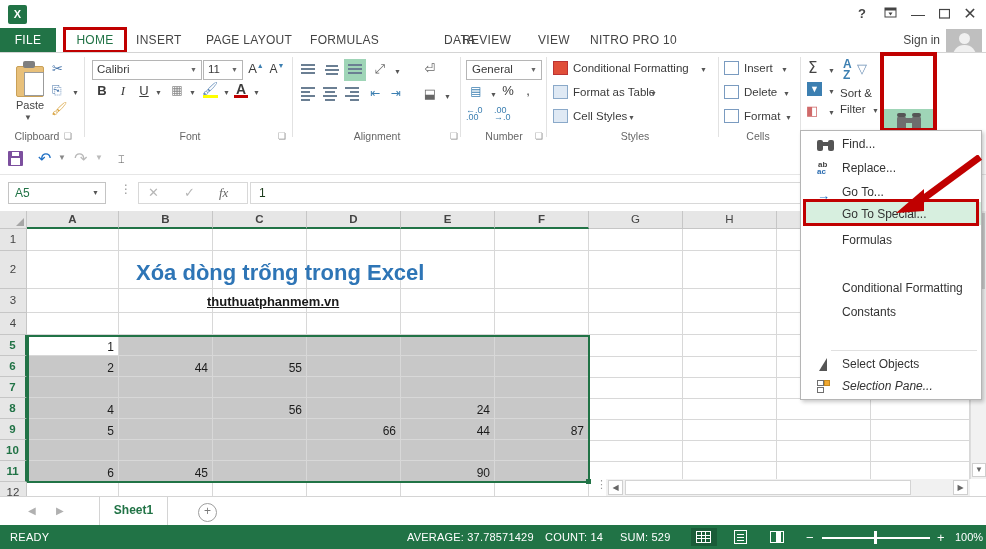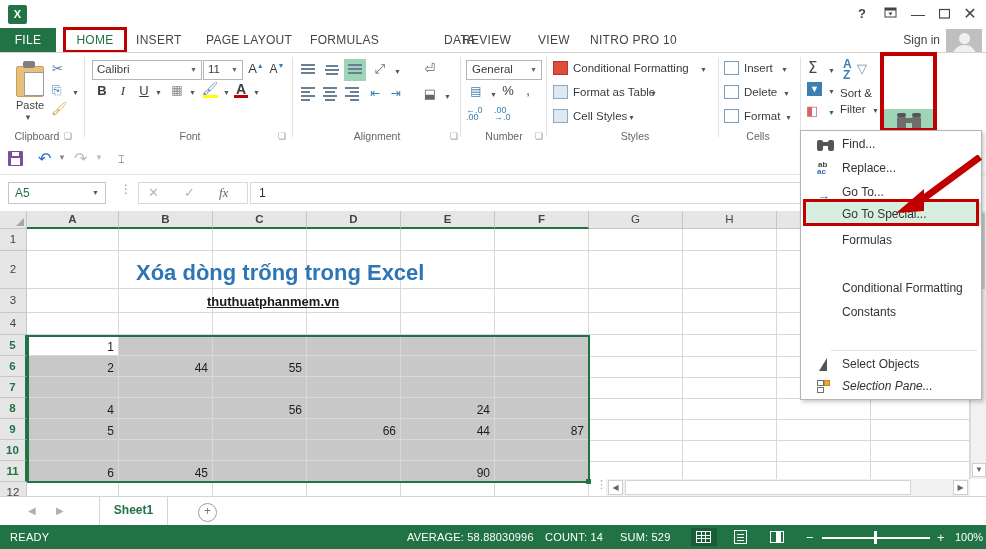--- a/index.html
+++ b/index.html
@@ -649,21 +649,21 @@
 
   <div class="sheetbar">
     <div class="navarr" style="left:28px;">◀</div>
     <div class="navarr" style="left:56px;">▶</div>
     <div class="sheettab">Sheet1</div>
     <div class="addsheet">+</div>
   </div>
 
   <div class="statusbar">
     <div class="sb-ready">READY</div>
-    <div class="sb-stat" style="left:407px;">AVERAGE: 58.88030996</div>
+    <div class="sb-stat" style="left:407px;">AVERAGE: 37.78571429</div>
     <div class="sb-stat" style="left:545px;">COUNT: 14</div>
     <div class="sb-stat" style="left:620px;">SUM: 529</div>
 
     <div class="viewbtn on" style="left:691px;">
       <div class="vb-grid">
         <i style="left:4px;top:0;width:1px;height:10px;"></i>
         <i style="left:8px;top:0;width:1px;height:10px;"></i>
         <i style="left:0;top:3px;width:13px;height:1px;"></i>
         <i style="left:0;top:6px;width:13px;height:1px;"></i>
       </div>

